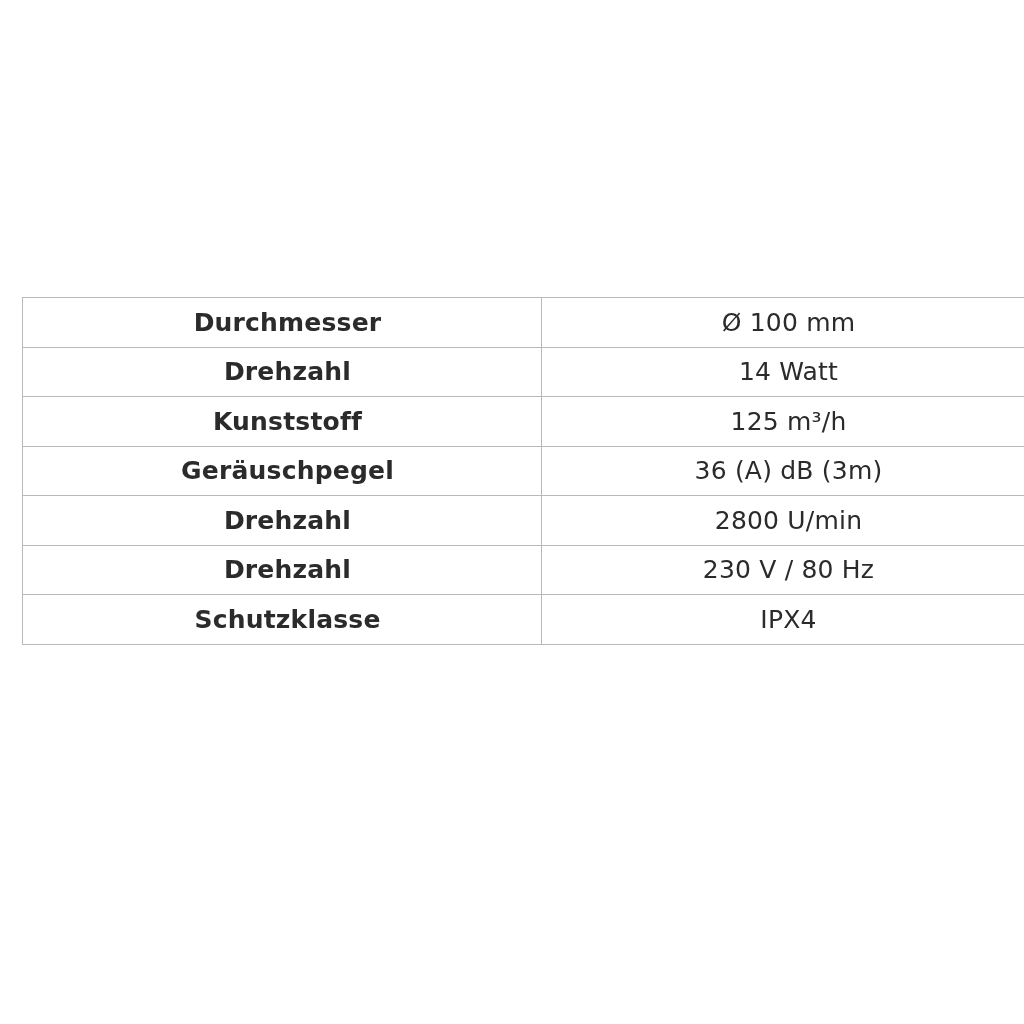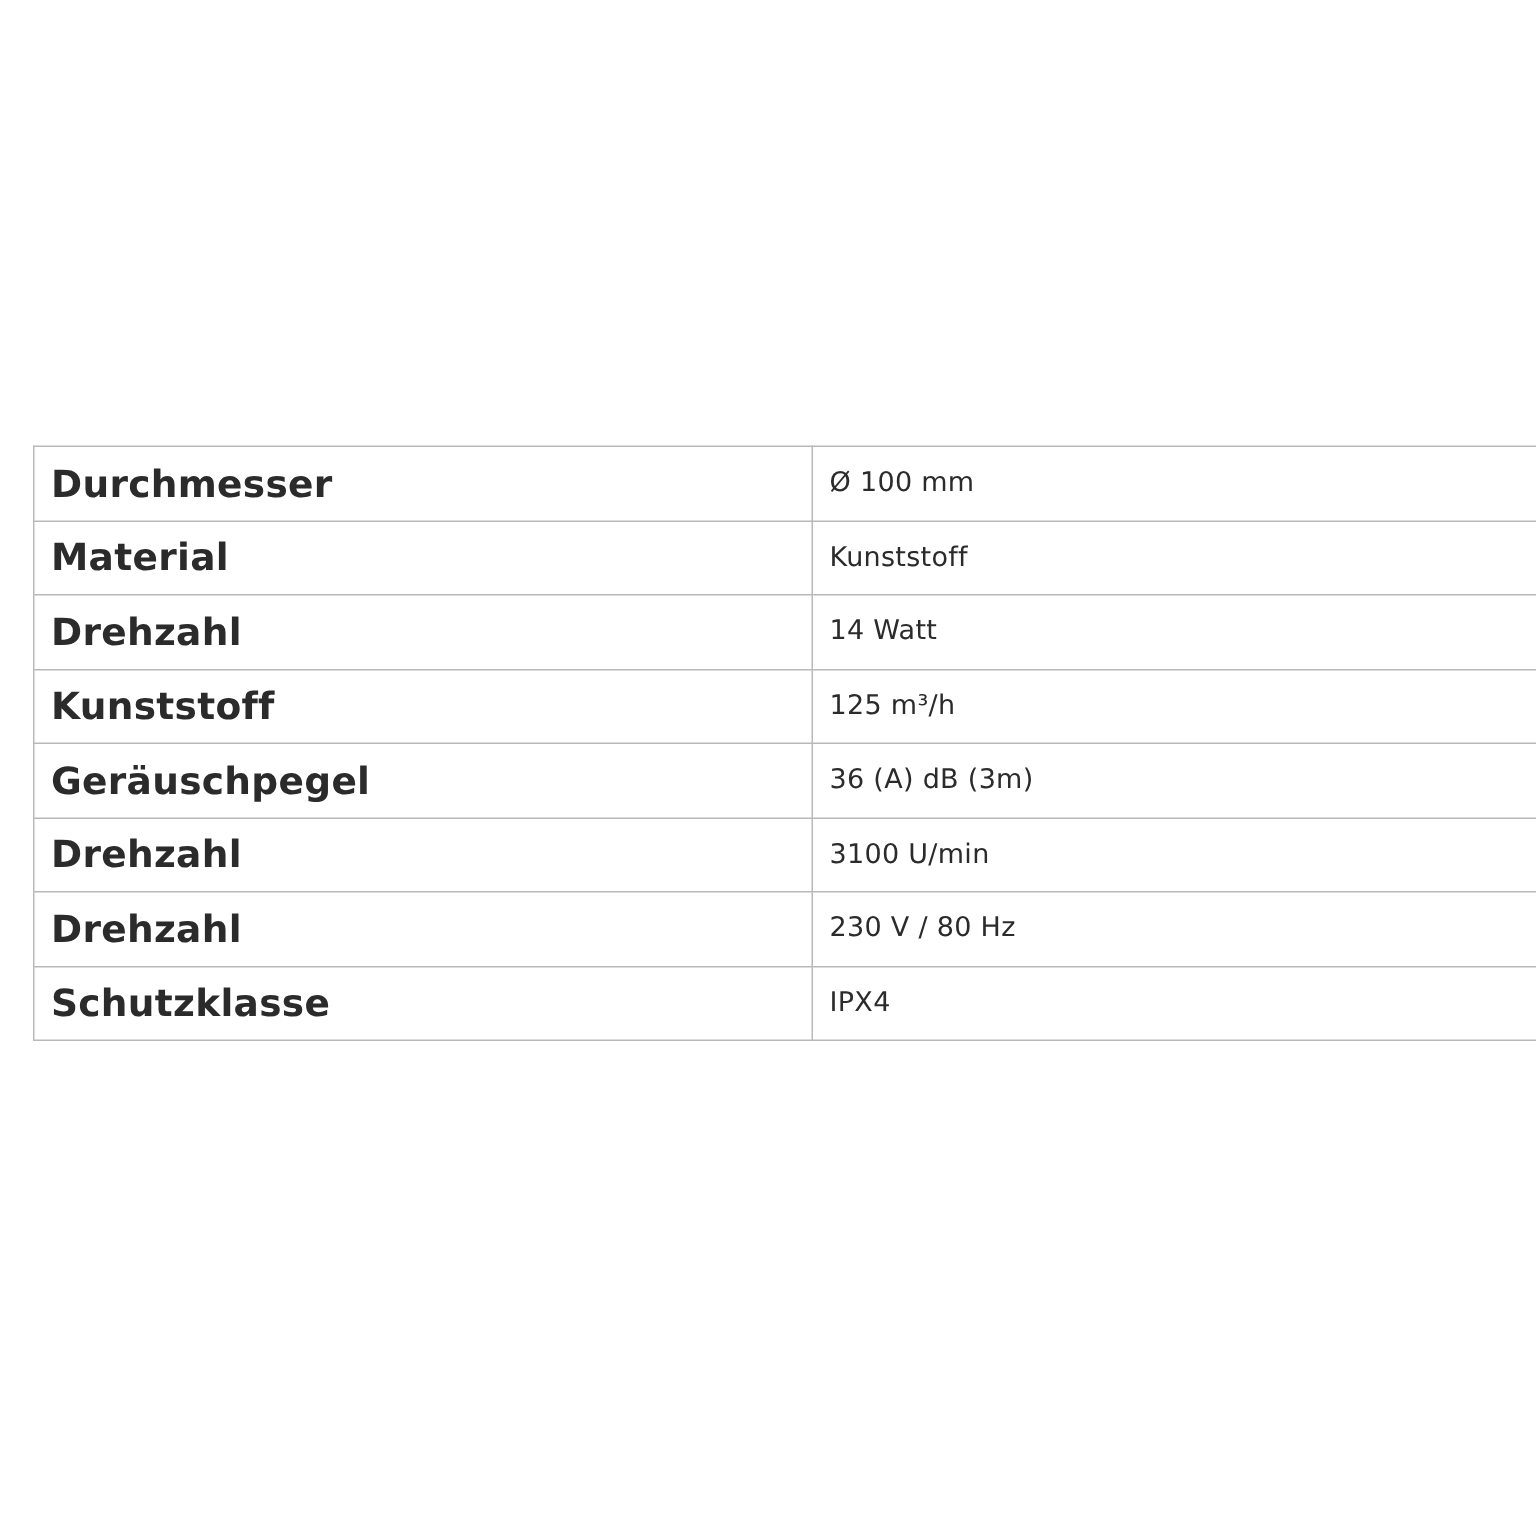--- a/index.html
+++ b/index.html
@@ -34,31 +34,32 @@
   table.spec-table tr {
     height: 49.5px;
   }
   table.spec-table td {
     border: 1px solid #b9b9b9;
     padding: 0 0 0 11px;
     vertical-align: middle;
     color: #2b2b2b;
     line-height: 1.1;
     white-space: nowrap;
+    text-align: center;
   }
   td.spec-label {
     width: 507px;
     font-weight: bold;
     font-size: 25px;
     letter-spacing: 0.2px;
   }
   td.spec-value {
     width: 471px;
     font-weight: normal;
-    font-size: 18px;
+    font-size: 25px;
     letter-spacing: 0.2px;
   }
   
   table.spec-table {
     border: 1px solid #b0b0b0;
   }
 </style>
 </head>
 <body>
 
@@ -66,43 +67,39 @@
 
   <div class="spec-table-wrap">
     <table class="spec-table">
       <tbody>
 
         <tr>
           <td class="spec-label">Durchmesser</td>
           <td class="spec-value">Ø 100 mm</td>
         </tr>
 
-        <tr>
-          <td class="spec-label">Material</td>
-          <td class="spec-value">Kunststoff</td>
-        </tr>
 
         <tr>
           <td class="spec-label">Drehzahl</td>
           <td class="spec-value">14 Watt</td>
         </tr>
 
         <tr>
           <td class="spec-label">Kunststoff</td>
           <td class="spec-value">125 m³/h</td>
         </tr>
 
         <tr>
           <td class="spec-label">Geräuschpegel</td>
           <td class="spec-value">36 (A) dB (3m)</td>
         </tr>
 
         <tr>
           <td class="spec-label">Drehzahl</td>
-          <td class="spec-value">3100 U/min</td>
+          <td class="spec-value">2800 U/min</td>
         </tr>
 
         <tr>
           <td class="spec-label">Drehzahl</td>
           <td class="spec-value">230 V / 80 Hz</td>
         </tr>
 
         <tr>
           <td class="spec-label">Schutzklasse</td>
           <td class="spec-value">IPX4</td>

